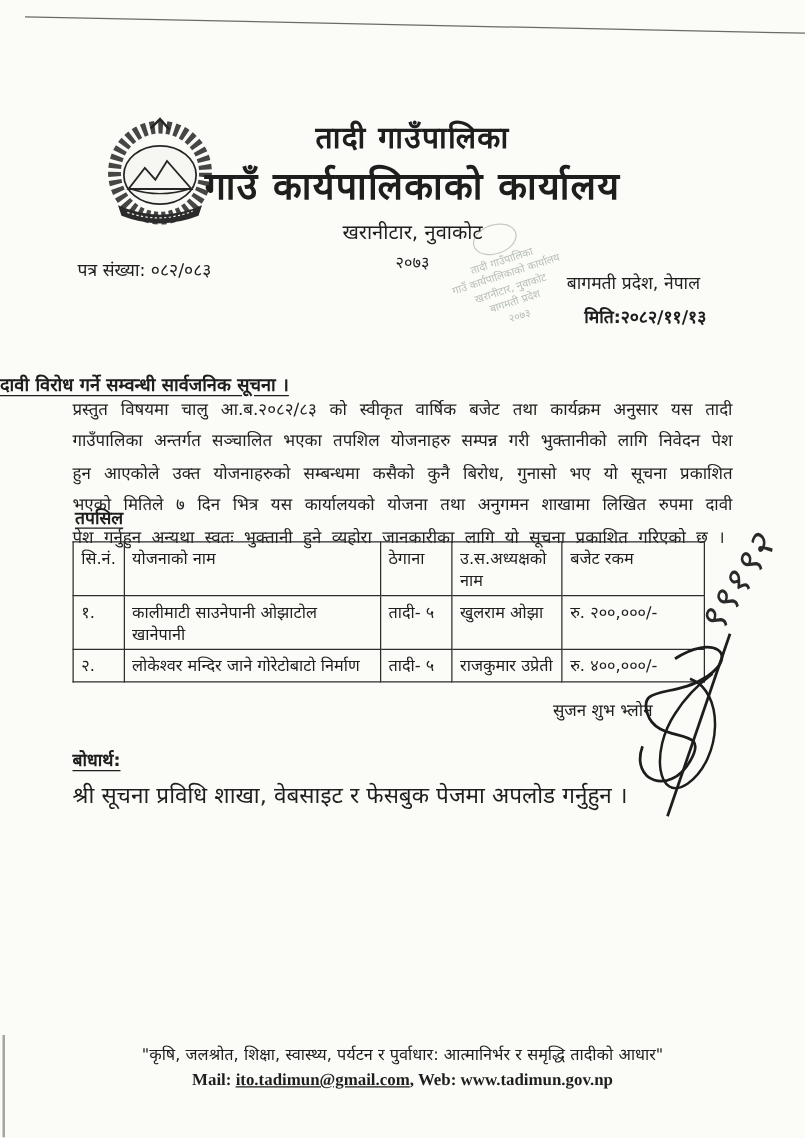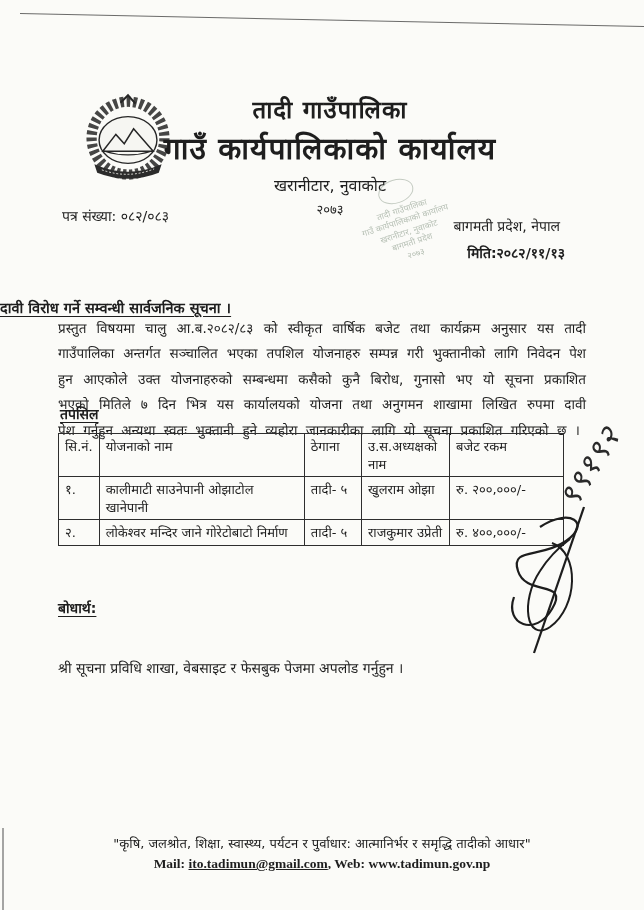--- a/index.html
+++ b/index.html
@@ -68,21 +68,21 @@
   .signature-scribble{position:absolute;left:492px;top:505px;width:110px;height:150px;}
   .handwritten-number{
     position:absolute;left:548px;top:492px;width:120px;
     transform:rotate(-58deg);transform-origin:left top;
     font-size:30px;color:#2a2a2a;font-style:italic;letter-spacing:2px;
   }
   .bodhartha-label{
     position:absolute;left:58px;top:598px;font-size:14px;font-weight:bold;
     text-decoration:underline;text-underline-offset:3px;text-align:right;
   }
-  .bodhartha-line{position:absolute;left:58px;top:623px;font-size:14px;margin-top:35px;}
+  .bodhartha-line{position:absolute;left:58px;top:623px;font-size:18px;}
   .footer{
     position:absolute;left:0;top:834px;width:644px;text-align:center;
   }
   .footer-slogan{font-size:13px;}
   .footer-contact{
     font-size:13.5px;font-weight:bold;margin-top:4px;
     font-family:"Liberation Serif", serif;
     text-align:center;
   }
   .footer-contact .email{text-decoration:underline;}
@@ -164,20 +164,21 @@
 <div class="signature-scribble">
   <svg viewBox="0 0 110 150" width="110" height="150">
     <path d="M48 22 C 78 2, 100 18, 74 36 C 48 54, 18 42, 26 66 C 34 92, 78 74, 60 104 C 44 132, 12 120, 22 92" fill="none" stroke="#1d1d1d" stroke-width="2.2"></path>
     <path d="M60 38 C 88 48, 86 102, 58 122 C 34 138, 28 96, 48 66 C 58 50, 70 40, 78 34" fill="none" stroke="#1d1d1d" stroke-width="2.0"></path>
     <path d="M92 2 L 42 148" fill="none" stroke="#1d1d1d" stroke-width="2.2"></path>
   </svg>
 </div>
 <div class="handwritten-number">९९१९२</div>
 
 <div class="signature-block">
+  <div>सुजन शुभ भ्लोन</div>
 </div>
 
 <div class="bodhartha-label">बोधार्थ:</div>
 <div class="bodhartha-line">श्री सूचना प्रविधि शाखा, वेबसाइट र फेसबुक पेजमा अपलोड गर्नुहुन ।</div>
 
 <div class="footer">
   <div class="footer-slogan">"कृषि, जलश्रोत, शिक्षा, स्वास्थ्य, पर्यटन र पुर्वाधार: आत्मानिर्भर र समृद्धि तादीको आधार"</div>
   <div class="footer-contact">
     <span>Mail: </span><span class="email">ito.tadimun@gmail.com</span><span>, Web: </span><span>www.tadimun.gov.np</span>
   </div>

